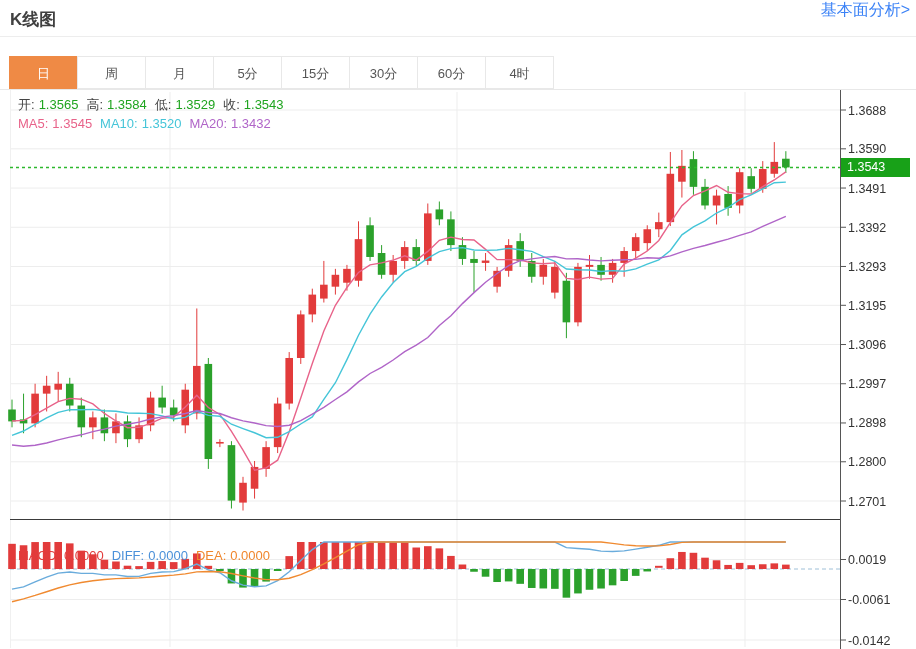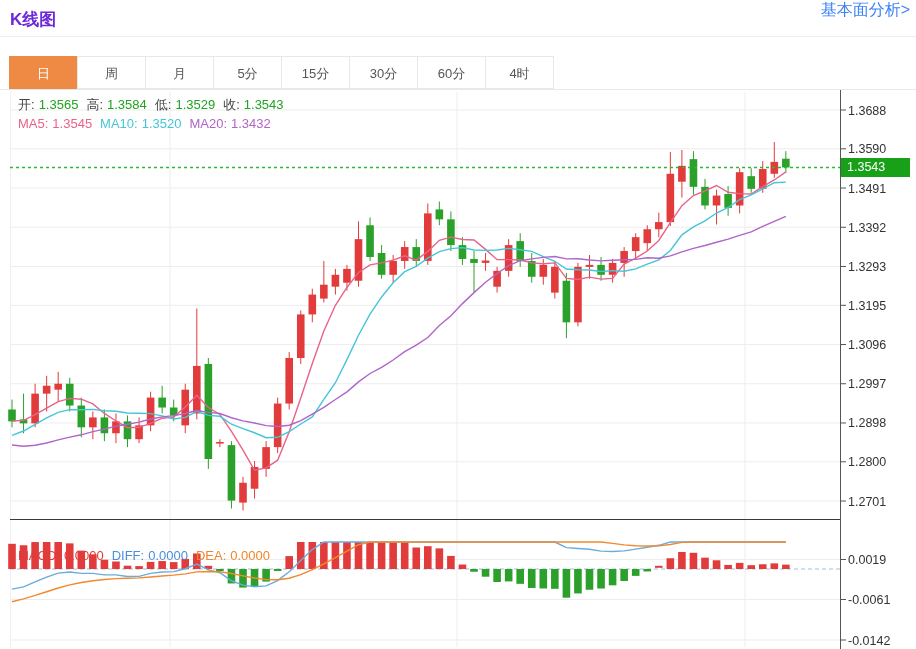--- a/index.html
+++ b/index.html
@@ -1,19 +1,19 @@
 <!DOCTYPE html>
 <html><head>
 <meta charset="utf-8">
 <style>
   html,body{margin:0;padding:0;background:#fff;width:916px;height:649px;overflow:hidden;
     font-family:"Liberation Sans","DejaVu Sans",sans-serif;}
   #stage{position:relative;width:916px;height:649px;background:#fff;}
   #chart-svg{position:absolute;left:0;top:0;}
-  .hdr-title{position:absolute;left:10px;top:8px;font-size:17px;font-weight:bold;color:#6d28d9;}
+  .hdr-title{position:absolute;left:10px;top:8px;font-size:17px;font-weight:bold;color:#404040;}
   .hdr-link{position:absolute;right:6px;top:0;font-size:16px;color:#3b82f6;cursor:pointer;}
   .hdr-divider{position:absolute;left:0;top:36px;width:916px;height:1px;background:#ededed;}
   #tab-bar{position:absolute;left:10px;top:56px;display:flex;}
   .tab{width:69px;height:33px;line-height:33px;text-align:center;font-size:13px;color:#555;
     background:#fff;border:1px solid #e8e8e8;margin-left:-1px;cursor:pointer;box-sizing:border-box;}
   .tab.active{background:#ef8a45;border-color:#ef8a45;color:#fff;}
   .tab-underline{position:absolute;left:0;top:89px;width:916px;height:1px;background:#e8e8e8;}
   .qrow{position:absolute;left:18px;font-size:13px;white-space:nowrap;z-index:4;}
   .qrow span{margin-right:4px;}
   .qitem{margin-right:16px;display:inline-block;}

